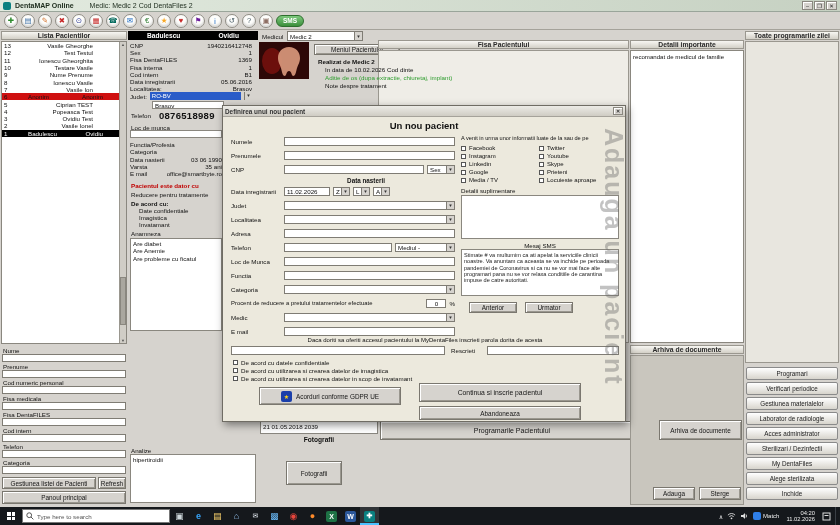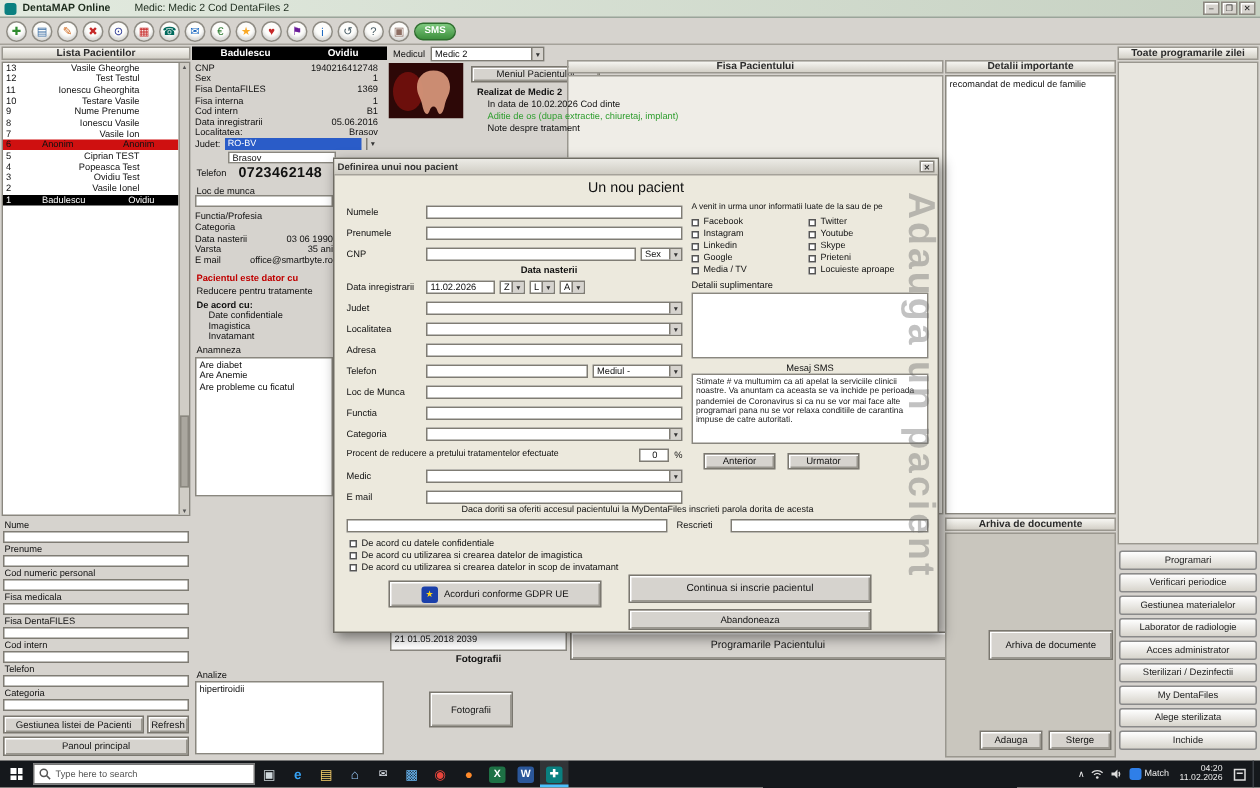--- a/index.html
+++ b/index.html
@@ -39,21 +39,21 @@
 .prow.black{background:#000;color:#fff}
 .sb{position:absolute;right:0;top:0;bottom:0;width:7px;background:#d0cdc6;border-left:1px solid #9a978f;font-size:4px;color:#555;display:flex;flex-direction:column;align-items:center;justify-content:space-between}
 .sb .thumb{position:absolute;left:0;right:0;top:78%;height:16%;background:#aaa79f;border:1px solid #8a877f}
 
 .pp-line{position:absolute;font-size:6.2px;white-space:nowrap}
 .pp-row{position:absolute;display:flex;justify-content:space-between;font-size:6.2px;align-items:center}
 
 .modal{position:absolute;left:222px;top:105px;width:404px;height:317px;background:#ece9dd;border:1px solid #6f6c64;box-shadow:2px 3px 8px rgba(0,0,0,.45);z-index:20}
 .mtitle{position:absolute;left:0;top:0;right:0;height:11px;background:linear-gradient(#ecebe6,#cfccc3);border-bottom:1px solid #a5a29a;display:flex;align-items:center;padding:0 2px;font-size:6.4px;font-weight:bold;color:#333}
 .mclose{margin-left:auto;width:10px;height:8px;background:#d6d3ce;border:1px solid #8a877f;box-shadow:inset 1px 1px 0 #fff;font-size:5px;display:flex;align-items:center;justify-content:center}
-.mhead{position:absolute;left:0;top:14px;width:100%;text-align:center;font-size:9.5px;font-weight:normal;color:#111}
+.mhead{position:absolute;left:0;top:14px;width:100%;text-align:center;font-size:9.5px;font-weight:bold;color:#111}
 .mrow{position:absolute;display:flex;align-items:center;gap:3px;height:10px}
 .mlbl{font-size:6.2px;width:50px;flex:none;color:#111;white-space:nowrap}
 .watermark{position:absolute;top:22px;right:-3px;writing-mode:vertical-rl;font-size:25px;font-weight:bold;color:rgba(110,110,110,.42);letter-spacing:2px;pointer-events:none;white-space:nowrap;z-index:30}
 
 .taskbar{position:absolute;left:0;top:507px;width:840px;height:18px;background:#15181c;display:flex;align-items:center;color:#eee;z-index:40}
 .tb-start{width:22px;height:18px;display:flex;align-items:center;justify-content:center}
 .winlogo{display:grid;grid-template-columns:3.5px 3.5px;gap:1px}
 .winlogo i{width:3.5px;height:3.5px;background:#fff;display:block}
 .tb-search{width:148px;height:14px;background:#fff;border:1px solid #777;display:flex;align-items:center;gap:3px;padding:0 3px;color:#555;font-size:6.2px}
 .tb-icon{width:19px;height:18px;display:flex;align-items:center;justify-content:center;font-size:9px}
@@ -213,21 +213,21 @@
       <span>Brasov</span>
     </div>
   <div class="abs" style="left:130px;top:92px;width:122px;height:8px;display:flex;align-items:center;gap:3px">
     <span class="lbl">Judet:</span>
     <span style="flex:1;background:#2a5cc8;color:#fff;font-size:6px;height:7.5px;display:flex;align-items:center;padding-left:2px">RO-BV</span>
     <span class="arrow" style="height:7.5px">▼</span>
   </div>
   <div class="white abs" style="left:152px;top:101px;width:72px;height:8px;font-size:6.2px;display:flex;align-items:center;padding-left:2px">Brasov</div>
   <div class="abs" style="left:131px;top:110px;display:flex;align-items:center">
     <span class="lbl">Telefon</span>
-    <span style="font-size:9.5px;font-weight:bold;margin-left:8px;letter-spacing:.3px">0723462148</span>
+    <span style="font-size:9.5px;font-weight:bold;margin-left:8px;letter-spacing:.3px">0876518989</span>
   </div>
   <div class="pp-line" style="left:131px;top:124px">Loc de munca</div>
   <div class="white abs" style="left:130px;top:130px;width:92px;height:8px"></div>
   <div class="pp-row" style="left:130px;top:141px;width:92px">
       <span>Functia/Profesia</span>
       <span></span>
     </div>
   <div class="pp-row" style="left:130px;top:148px;width:92px">
       <span>Categoria</span>
       <span></span>

